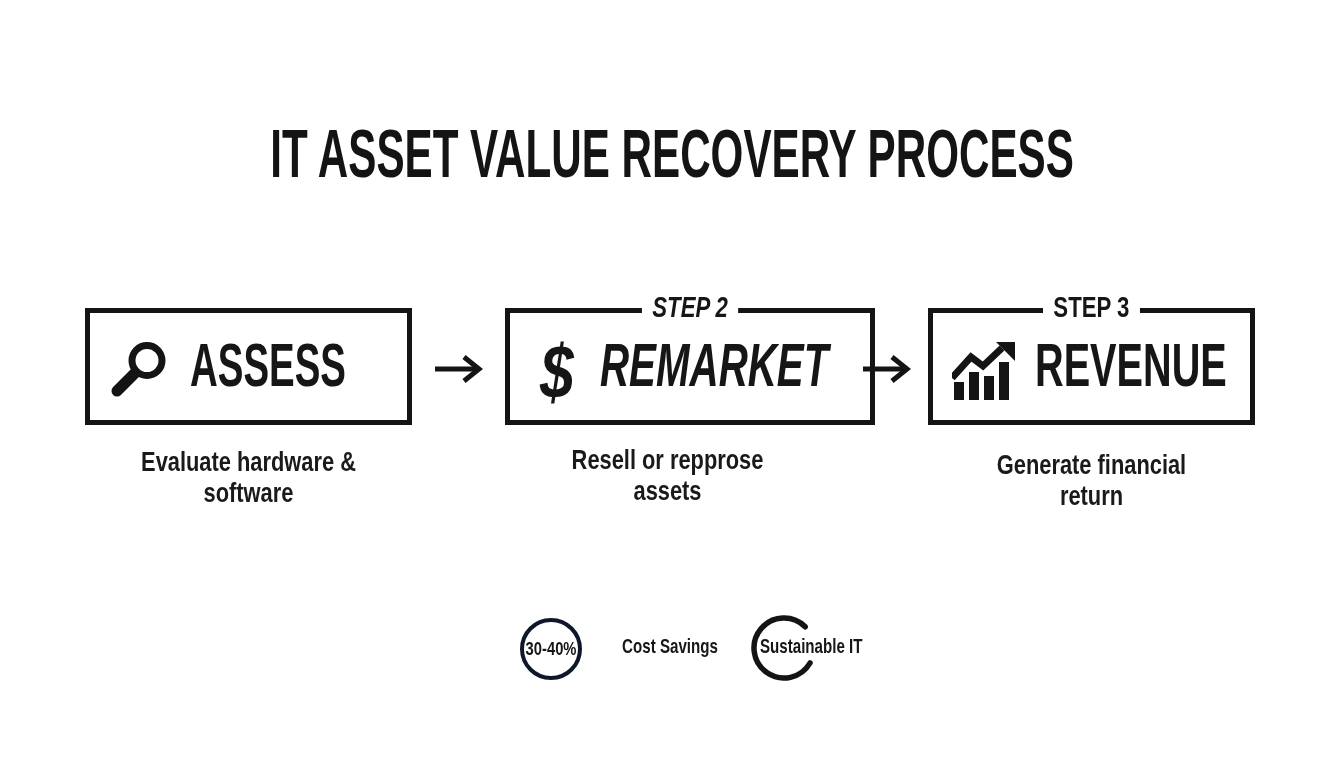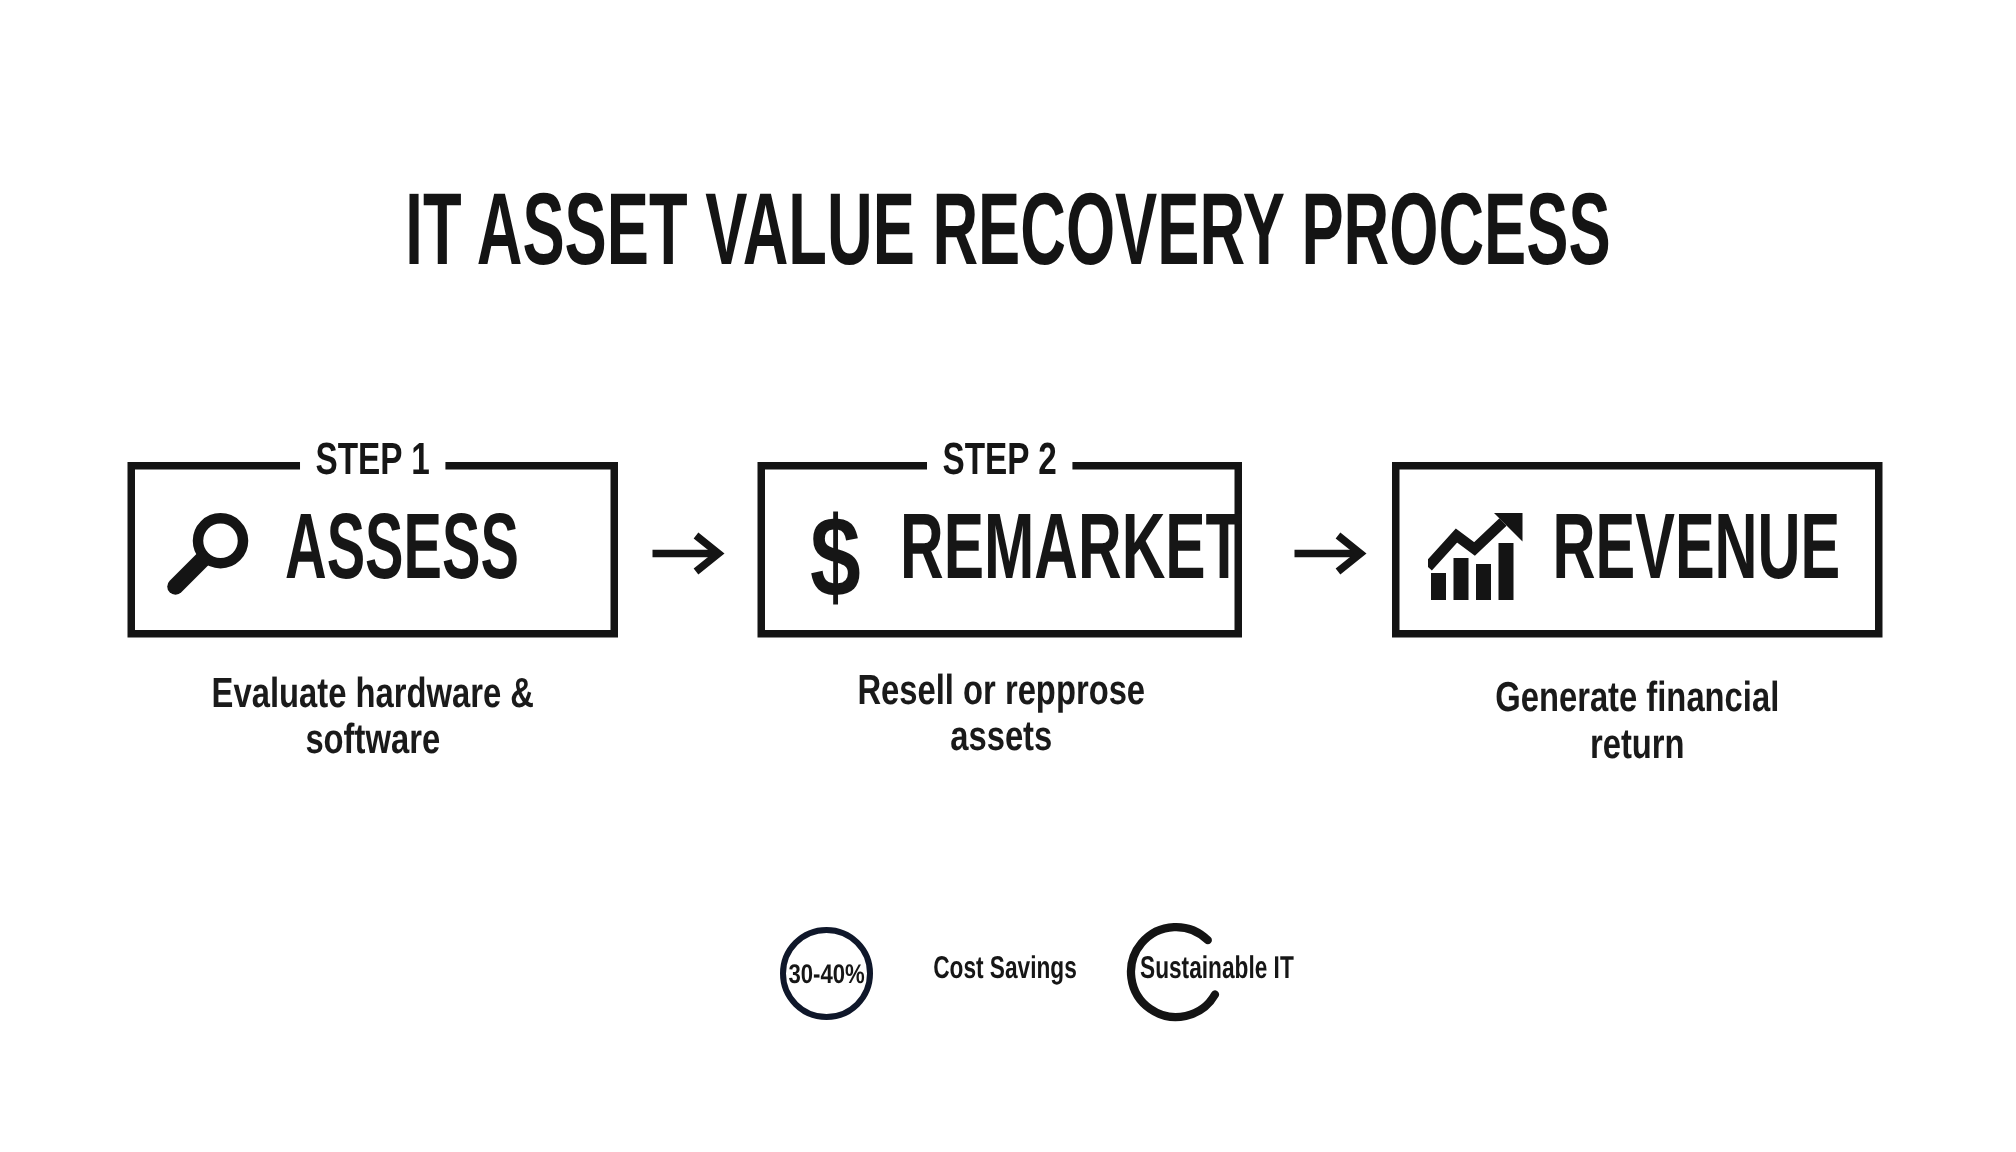--- a/index.html
+++ b/index.html
@@ -27,21 +27,21 @@
   }
 
   
   .step-box{
     top:308px;height:117px;
     border:5px solid #141414;
     box-sizing:border-box;
     background:#ffffff;
   }
   .box-1{left:85px;width:327px;}
-  .box-2{left:505px;width:323px;}
+  .box-2{left:505px;width:370px;font-style:italic;}
   .box-3{left:928px;width:327px;}
 
   .legend-wrap{
     position:absolute;top:-21px;left:0;right:0;
     height:30px;text-align:center;line-height:30px;
   }
   .legend{
     display:inline-block;
     background:#ffffff;
     padding:0 14px;
@@ -118,23 +118,20 @@
     transform-origin:0 50%;
     white-space:nowrap;
   }
 </style>
 </head>
 <body>
 
 <div class="abs title">IT ASSET VALUE RECOVERY PROCESS</div>
 
 <div class="abs step-box box-1">
-  <div class="legend-wrap">
-    <span class="legend">STEP 1</span>
-  </div>
   <span class="icon-magnifier">
     <svg width="60" height="62" viewBox="0 0 60 62">
       <circle cx="39" cy="22.5" r="15" fill="none" stroke="#141414" stroke-width="7"></circle>
       <line x1="27" y1="35" x2="9" y2="53" stroke="#141414" stroke-width="11" stroke-linecap="round"></line>
     </svg>
   </span>
   <span class="step-name name-1">ASSESS</span>
 </div>
 
 <span class="abs arrow arrow-1">
@@ -153,20 +150,23 @@
 </div>
 
 <span class="abs arrow arrow-2">
   <svg width="52" height="30" viewBox="0 0 52 30">
     <line x1="3" y1="15" x2="44" y2="15" stroke="#141414" stroke-width="5"></line>
     <polyline points="32,3 47,15 32,27" fill="none" stroke="#141414" stroke-width="5" stroke-linejoin="miter"></polyline>
   </svg>
 </span>
 
 <div class="abs step-box box-3">
+  <div class="legend-wrap">
+    <span class="legend">STEP 3</span>
+  </div>
   <span class="icon-chart">
     <svg width="70" height="60" viewBox="0 0 70 60">
       <rect x="2" y="40" width="10" height="18" fill="#141414"></rect>
       <rect x="17" y="30" width="10" height="28" fill="#141414"></rect>
       <rect x="32" y="34" width="10" height="24" fill="#141414"></rect>
       <rect x="47" y="20" width="10" height="38" fill="#141414"></rect>
       <polyline points="0,36 19,15 31,24 50,6" fill="none" stroke="#141414" stroke-width="7" stroke-linejoin="miter"></polyline>
       <polygon points="44,0 63,0 63,19" fill="#141414"></polygon>
     </svg>
   </span>

